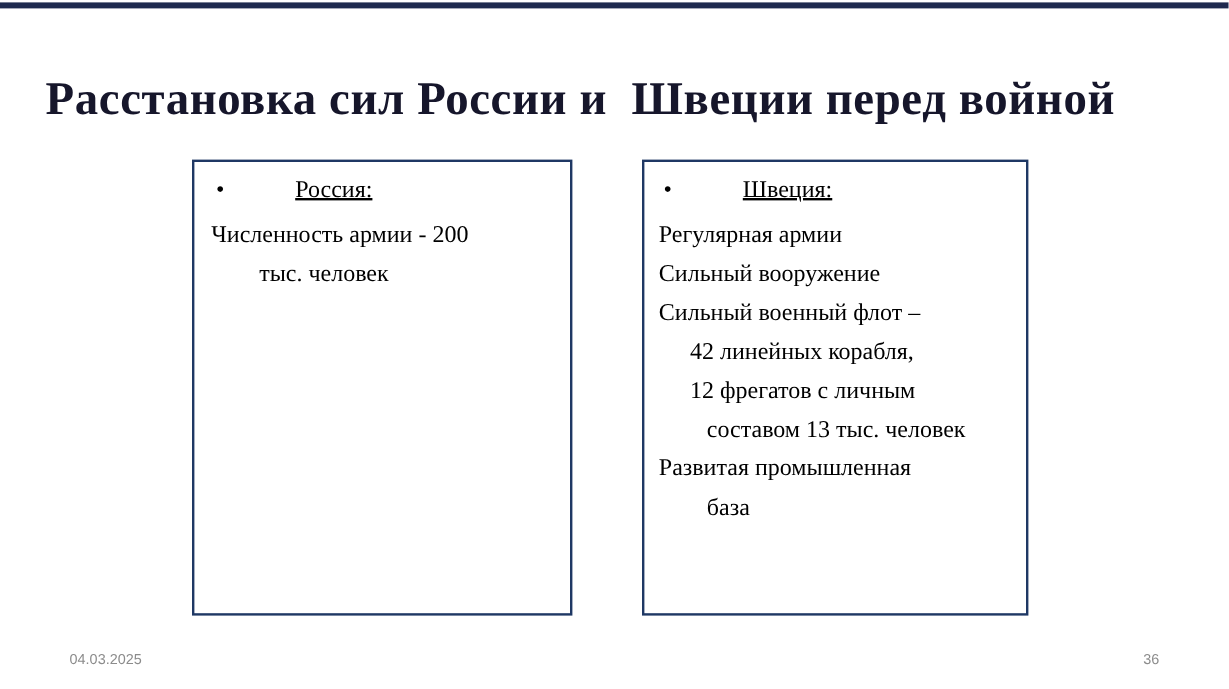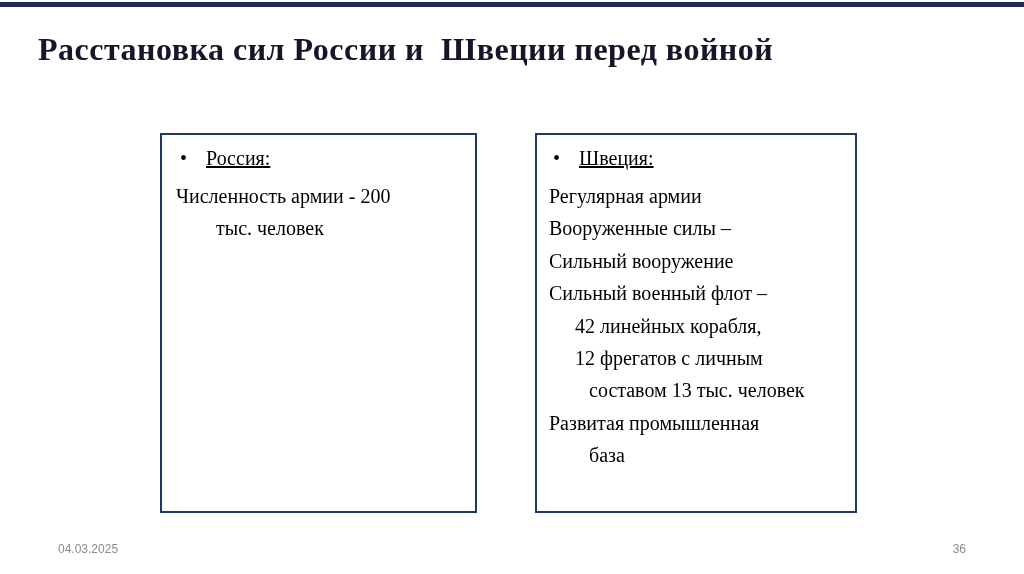--- a/index.html
+++ b/index.html
@@ -18,24 +18,24 @@
   .top-rule {
     position: absolute;
     top: 2px;
     left: 0;
     width: 100%;
     height: 5px;
     background: #1f2a4f;
   }
   .title {
     position: absolute;
-    top: 31px;
+    top: 60px;
     left: 38px;
     margin: 0;
-    font-size: 32px;
+    font-size: 39px;
     font-weight: bold;
     color: #16162b;
     letter-spacing: 0.5px;
     white-space: pre;
   }
   .box {
     position: absolute;
     top: 133px;
     height: 380px;
     border: 2px solid #1f3864;
@@ -60,20 +60,21 @@
     margin-bottom: 10px;
   }
   .bullet {
     width: 26px;
     flex: 0 0 26px;
     text-align: left;
     padding-left: 4px;
   }
   .heading {
     text-decoration: underline;
+    margin-left: 40px;
   }
   .line {
     line-height: 1.62;
     white-space: nowrap;
   }
   .indent-1 { padding-left: 26px; }
   .indent-2 { padding-left: 40px; }
   .indent-3 { padding-left: 58px; }
   .footer {
     position: absolute;
@@ -112,21 +113,20 @@
     <div class="line">Численность армии - 200</div>
     <div class="line indent-2">тыс. человек</div>
   </div>
 
   <div class="box right-box">
     <div class="bullet-line">
       <span class="bullet">•</span>
       <span class="heading">Швеция:</span>
     </div>
     <div class="line">Регулярная армии</div>
-    <div class="line">Вооруженные силы –</div>
     <div class="line">Сильный вооружение</div>
     <div class="line">Сильный военный флот –</div>
     <div class="line indent-1">42 линейных корабля,</div>
     <div class="line indent-1">12 фрегатов с личным</div>
     <div class="line indent-2">составом 13 тыс. человек</div>
     <div class="line">Развитая промышленная</div>
     <div class="line indent-2">база</div>
   </div>
 
   <div class="footer">

